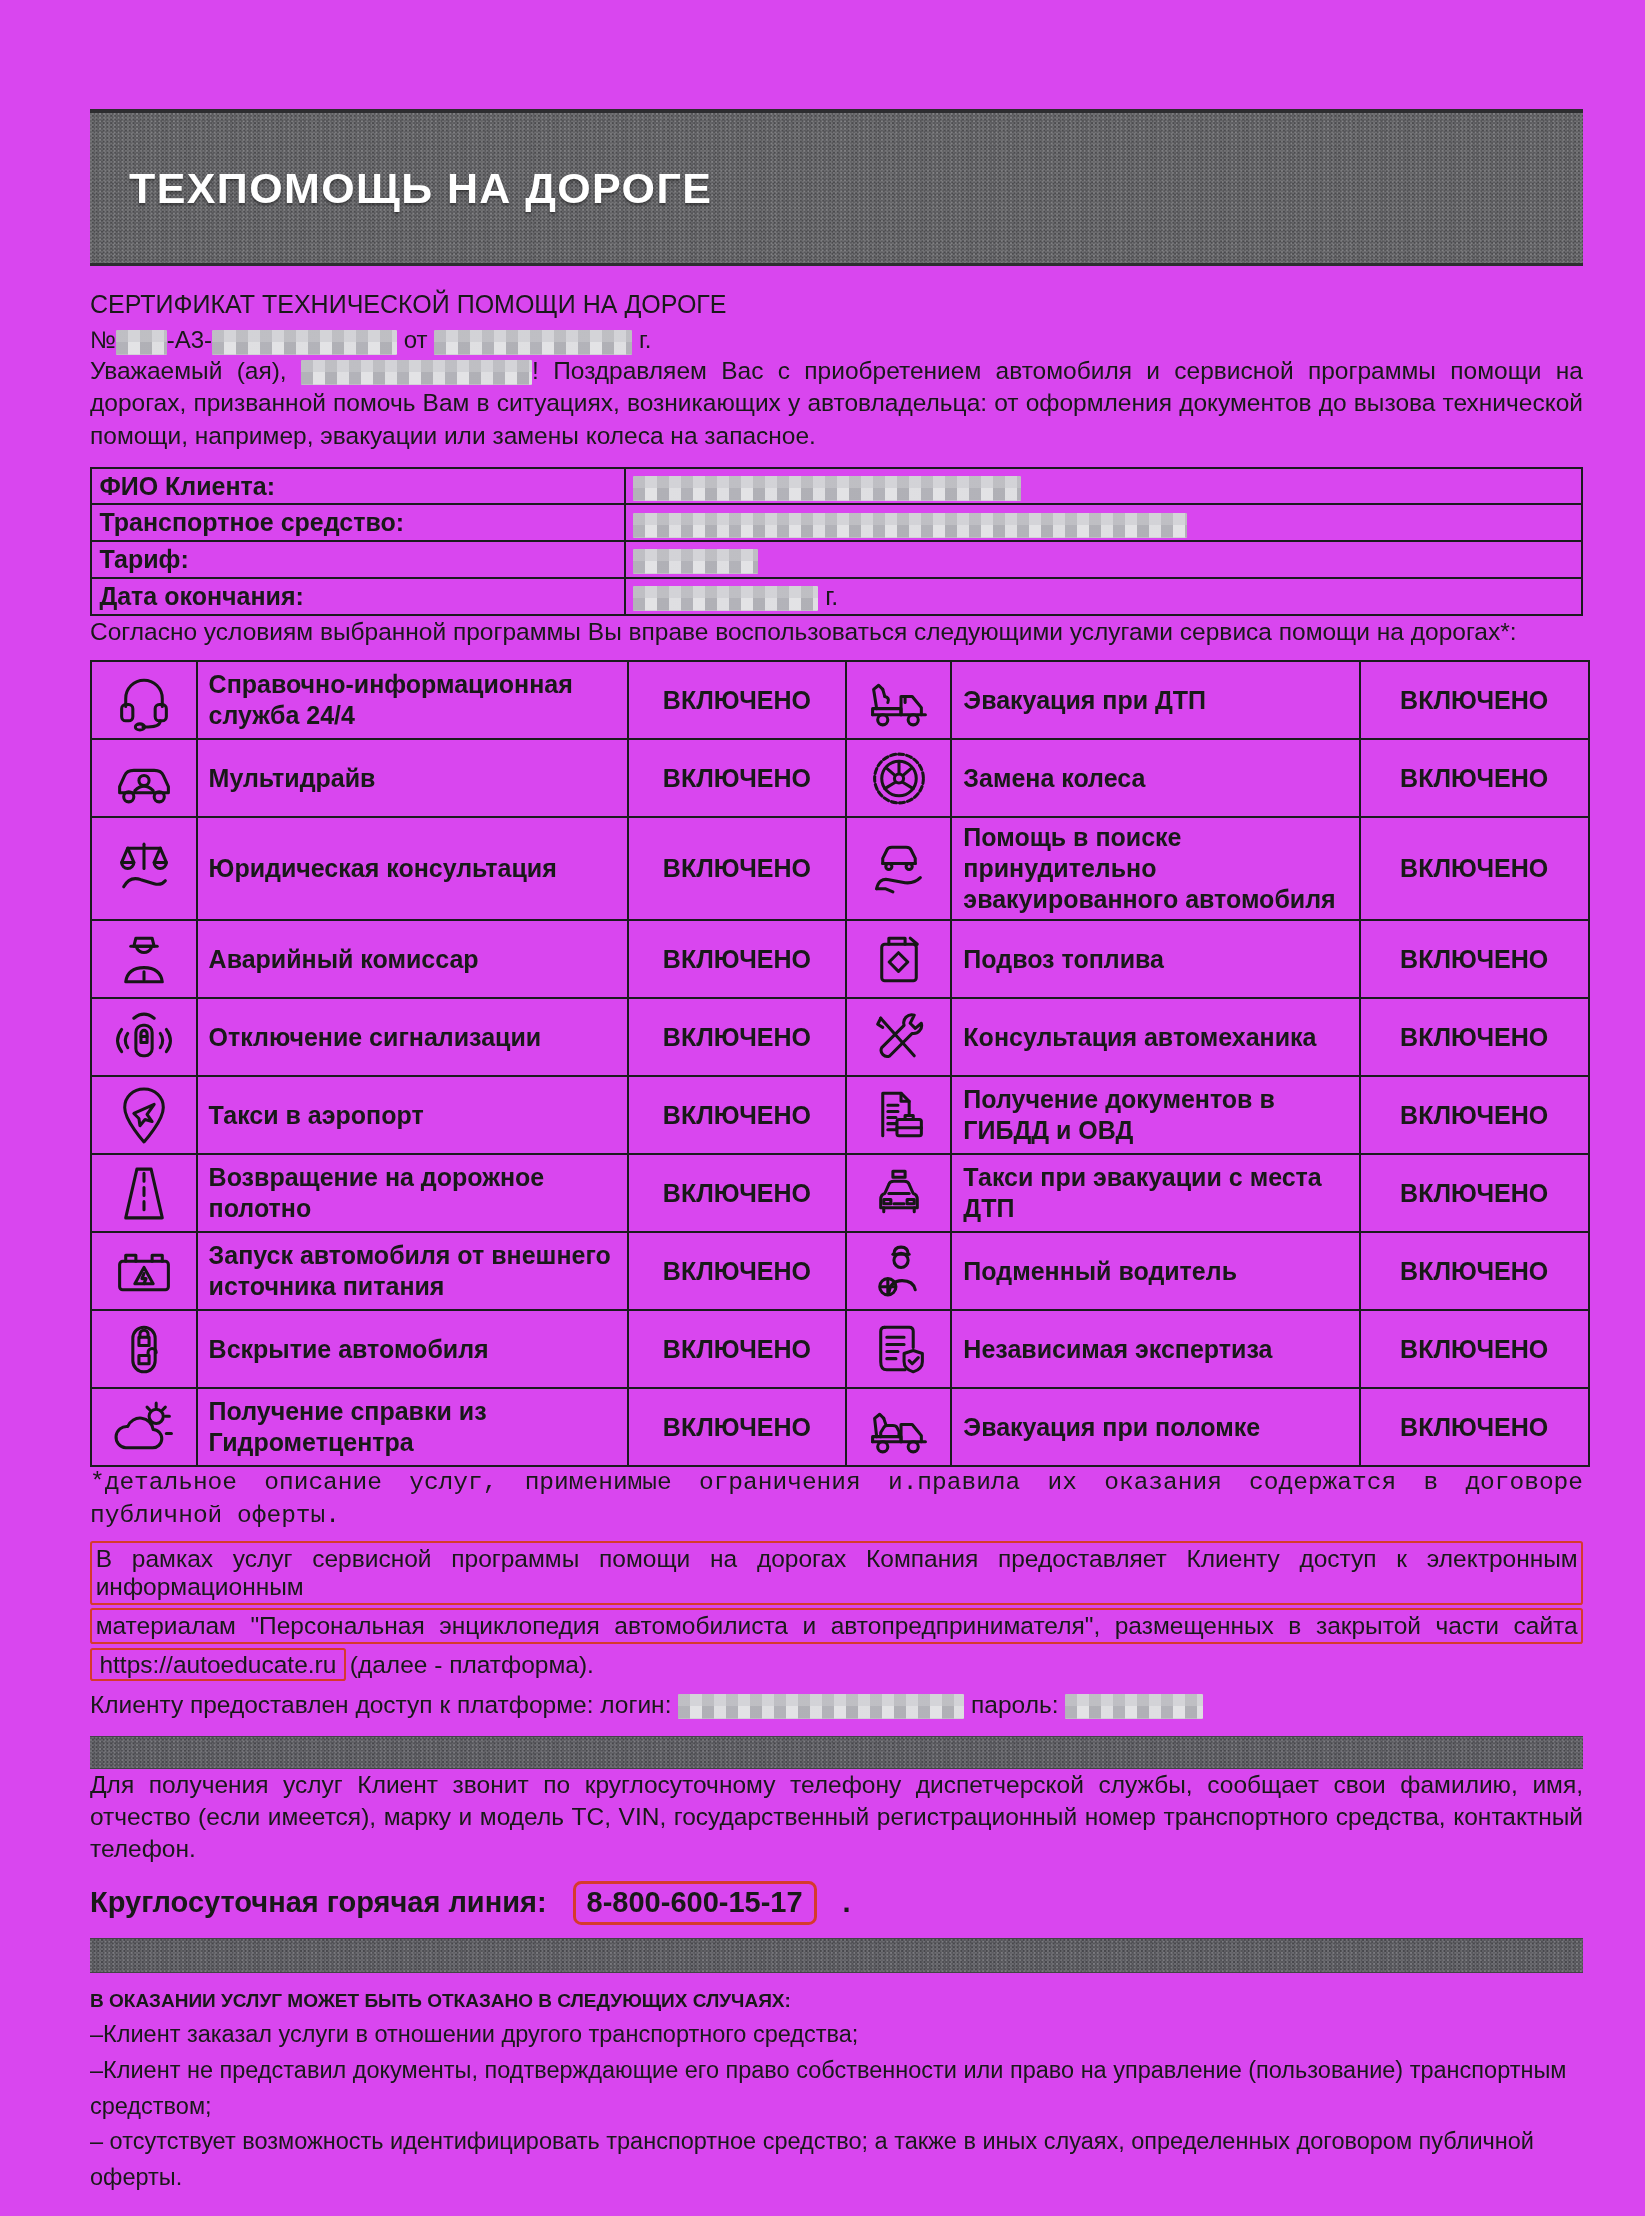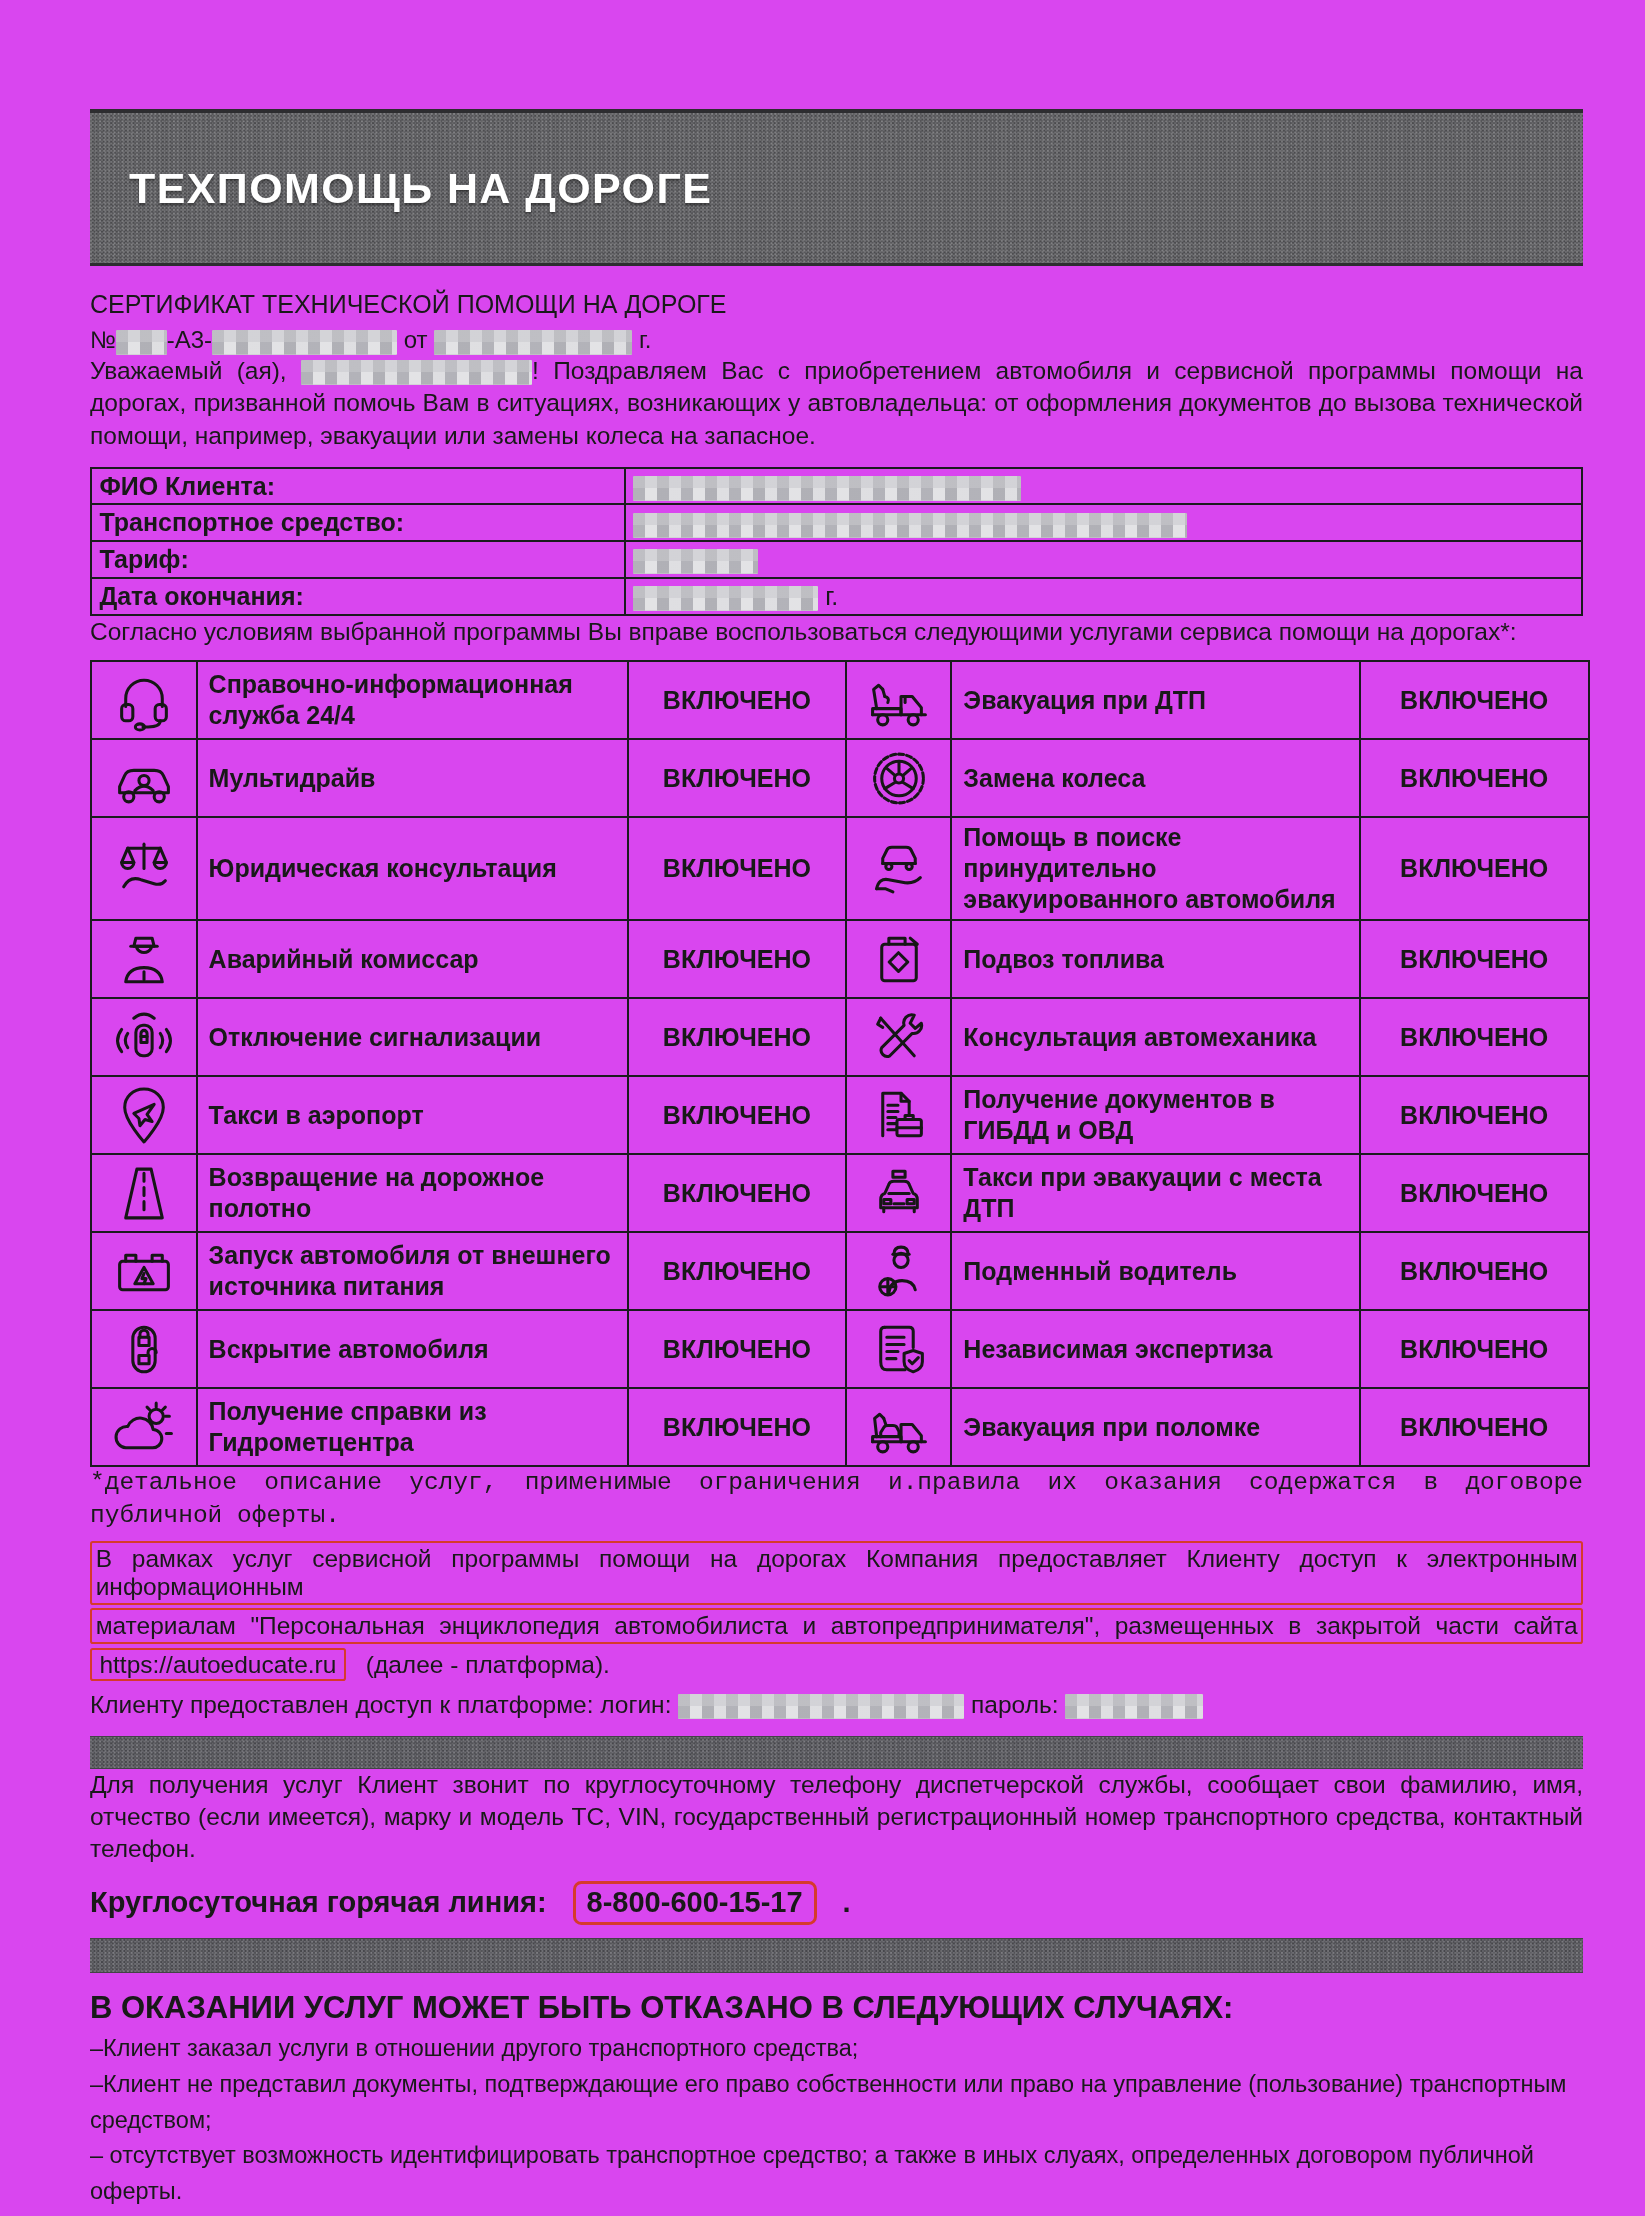--- a/index.html
+++ b/index.html
@@ -62,26 +62,26 @@
   .svc-table td.st{width:201px;text-align:center;font-weight:bold;font-size:25px;}
   .svc-table td.st2{width:212px;}
   .icon svg{width:70px;height:65px;display:block;margin:0 auto;}
   .icon svg *{fill:none;stroke:#161616;stroke-width:3;stroke-linecap:round;stroke-linejoin:round;}
   
   .redbox{border:2.8px solid #d63a2c;border-radius:2.8px;}
   .redline{display:block;width:1482px;padding:1.8px 3.7px;margin-top:3.7px;
            font-size:24.5px;text-align:justify;text-align-last:justify;}
   .platform-wrap{margin-top:9.2px;}
   .line3{margin-top:3.7px;font-size:24.5px;}
-  .line3 .redbox{display:inline-block;padding:0.9px 7.4px;margin-right:20px;}
+  .line3 .redbox{display:inline-block;padding:0.9px 7.4px;margin-right:4px;}
   .login-line{margin-top:9.2px;font-size:24.5px;}
   .dispatch{margin-top:13px;}
   .hotline{margin-top:14.8px;font-size:29px;font-weight:bold;display:flex;align-items:center;gap:26px;}
   .hotline .redbox{border-width:3.7px;border-radius:8.3px;padding:2.8px 11px;display:inline-block;}
-  .refusal-title{margin-top:16.6px;font-size:31px;font-weight:bold;}
+  .refusal-title{margin-top:16.6px;font-size:19px;font-weight:bold;}
   .refusal-items{margin-top:5.5px;font-size:23.5px;line-height:1.52;}
 </style>
 </head>
 <body>
 
 <div class="page">
   <div class="content">
 
     <div class="banner noise">
       <span class="banner-title">ТЕХПОМОЩЬ НА ДОРОГЕ</span>

